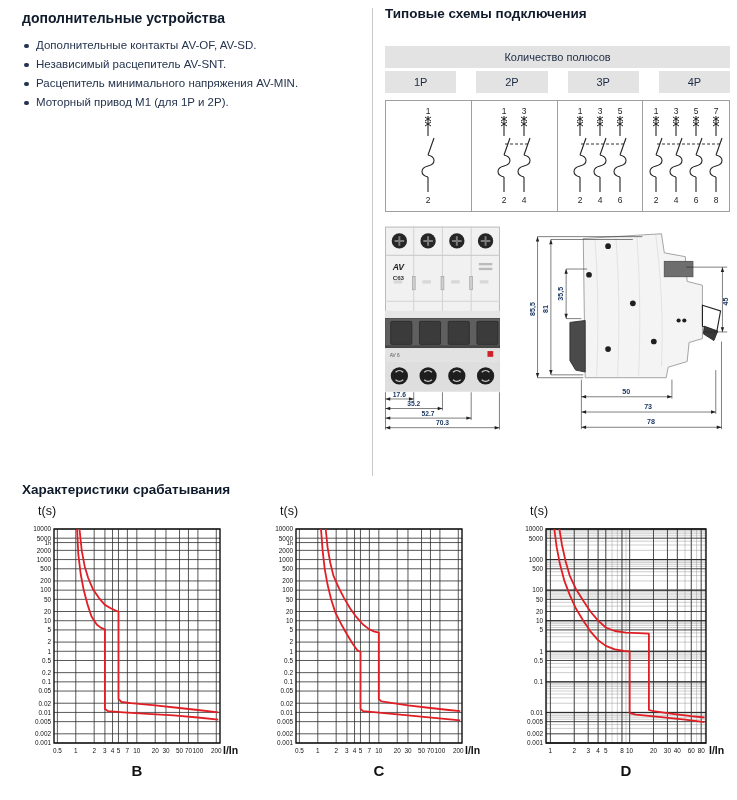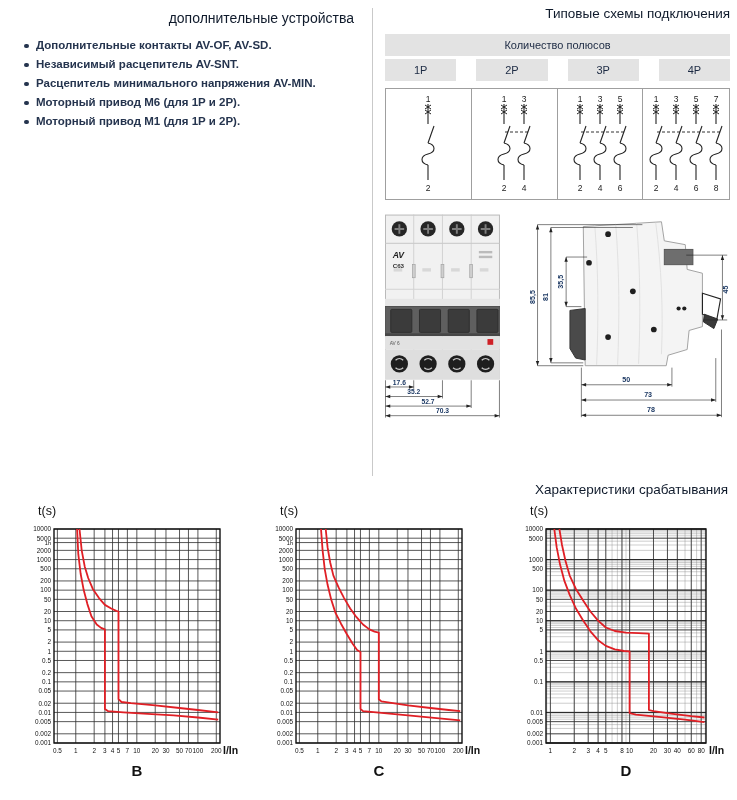--- a/index.html
+++ b/index.html
@@ -1,27 +1,27 @@
 <!DOCTYPE html>
 <html><head>
 <meta charset="utf-8">
 <style>
   html,body{margin:0;padding:0;background:#ffffff;}
   .page{position:relative;width:737px;height:800px;background:#fff;overflow:hidden;
         font-family:"Liberation Sans",sans-serif;color:#25344e;}
-  h2.sec{font-size:13.5px;font-weight:normal;color:#0f1a2b;margin:0;text-align:right;}
+  h2.sec{font-size:13.5px;font-weight:bold;color:#0f1a2b;margin:0;}
   
   .left-col{position:absolute;left:22px;top:10px;width:332px;}
-  .left-col ul{list-style:none;margin:10px 12px 0 0;padding:0;font-weight:bold;}
+  .left-col ul{list-style:none;margin:10px 12px 0 0;padding:0;}
   .left-col li{position:relative;padding-left:14px;font-size:11.5px;line-height:19px;color:#25344e;}
   .left-col li:before{content:"";position:absolute;left:2px;top:7.5px;width:4.5px;height:4.5px;border-radius:50%;background:#25344e;}
   .divider{position:absolute;left:372px;top:8px;height:468px;width:0;border-left:1.5px solid #c9c9c9;}
   
   .right-col{position:absolute;left:385px;top:6px;width:345px;}
-  .poles-table{margin-top:13px;}
+  .poles-table{margin-top:25px;}
   .poles-table .hdr1{background:#e3e3e3;color:#1c2a43;font-size:11px;text-align:center;
        padding:5px 0;margin-bottom:3px;}
   .poles-table .hdr2{display:grid;grid-template-columns:repeat(4,1fr);gap:20px;}
   .poles-table .hdr2 .cell{background:#e3e3e3;color:#1c2a43;font-size:11px;text-align:center;padding:5px 0;}
   .diagrams{margin-top:7px;border:1px solid #9f9f9f;display:grid;grid-template-columns:repeat(4,1fr);background:#fff;}
   .diagrams .dcell{border-right:1px solid #9f9f9f;display:flex;align-items:center;justify-content:center;height:110px;}
   .diagrams .dcell:last-child{border-right:none;}
   .dims-title{margin-top:25px;}
   .dims-row{margin-top:10px;display:flex;gap:28px;align-items:flex-start;}
   
@@ -42,21 +42,20 @@
 <body>
 
 <div class="page">
 
   <section class="left-col">
     <h2 class="sec" style="font-size:14px;">дополнительные устройства</h2>
     <ul>
         <li>Дополнительные  контакты AV-OF, AV-SD.</li>
         <li>Независимый расцепитель  AV-SNT.</li>
         <li>Расцепитель минимального напряжения AV-MIN.</li>
-        <li>Моторный привод М6 (для 1P и 2P).</li>
         <li>Моторный привод М1 (для 1P и 2P).</li>
       </ul>
   </section>
 
   <div class="divider"></div>
 
   <section class="right-col">
     <h2 class="sec">Типовые схемы подключения</h2>
 
     <div class="poles-table">

